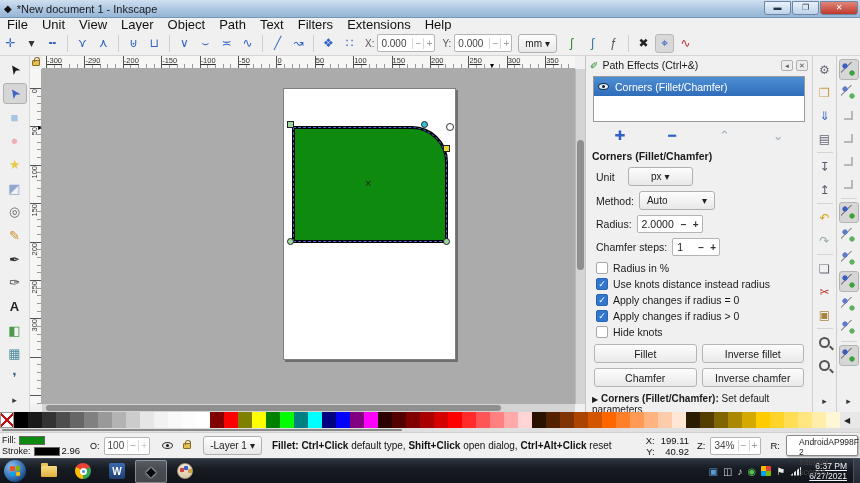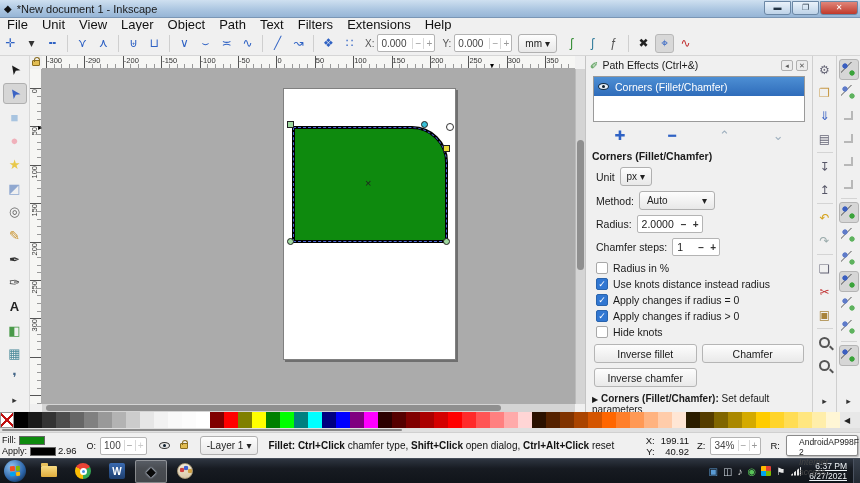--- a/index.html
+++ b/index.html
@@ -31,21 +31,21 @@
   
   #corner{left:30px;top:56px;width:12px;height:13px;background:#f0f0f0;display:flex;align-items:center;justify-content:center;}
   .lockico{width:8px;height:6px;background:#e2bd52;border:1px solid #8a6d20;border-radius:1px;position:relative;}
   .lockico:before{content:"";position:absolute;left:1px;top:-4px;width:4px;height:4px;border:1px solid #8a6d20;border-bottom:none;border-radius:3px 3px 0 0;}
   #hruler{left:42px;top:56px;width:533px;height:13px;background:#f6f6f4;border-bottom:1px solid #aaa;position:absolute;
     background-image:repeating-linear-gradient(90deg,#555 0 1px,transparent 1px 38.4px),repeating-linear-gradient(90deg,#999 0 1px,transparent 1px 7.68px);
     background-size:100% 12px,100% 4px;background-position:4px bottom,4px bottom;background-repeat:no-repeat;}
   #vruler{left:30px;top:69px;width:12px;height:335px;background:#f6f6f4;border-right:1px solid #aaa;position:absolute;
     background-image:repeating-linear-gradient(180deg,#555 0 1px,transparent 1px 38.4px),repeating-linear-gradient(180deg,#999 0 1px,transparent 1px 7.68px);
     background-size:12px 100%,4px 100%;background-position:right 19px,right 19px;background-repeat:no-repeat;}
-  .rlab{position:absolute;font-size:7.5px;color:#333;top:0;}
+  .rlab{position:absolute;font-size:7.5px;color:#333;top:0;text-decoration:underline;}
   .vlab{position:absolute;font-size:7.5px;color:#333;left:0;writing-mode:vertical-rl;transform:rotate(180deg);}
   .hmark{position:absolute;bottom:-1px;font-size:8px;color:#000;line-height:6px;}
   .vmark{position:absolute;right:-1px;font-size:8px;color:#000;}
   #canvas{left:42px;top:69px;width:533px;height:335px;background:#ababab;overflow:hidden;}
   #page{left:241px;top:19px;width:173px;height:272px;background:#fff;border:1px solid #808080;box-shadow:2px 2px 0 rgba(0,0,0,0.35);}
   #shape{left:250px;top:57px;width:156px;height:117px;background:#0e8a0e;border:3px solid #000;border-top-right-radius:36px;}
   #shape .dash{position:absolute;inset:-2px;border:1px dashed rgba(90,120,255,.85);border-top-right-radius:36px;}
   .node{position:absolute;width:7px;height:7px;border:1px solid #222;}
   .nodesq{background:#9fd89f;}
   .nodecirc{border-radius:50%;background:#9fd89f;}
@@ -332,21 +332,21 @@
   </div>
   <div id="lpebtns">
     <span class="blueop">✚</span>
     <span class="blueop">━</span>
     <span class="greyarr">⌃</span>
     <span class="greyarr">⌄</span>
   </div>
   <div id="sectitle">Corners (Fillet/Chamfer)</div>
   <div class="prow">
     <span>Unit</span>
-    <span class="gbtn" style="width:32px;">
+    <span class="gbtn" style="width:65px;margin-left:8px;">
         <span>px</span>
         <span>▾</span>
       </span>
   </div>
   <div class="prow">
     <span>Method:</span>
     <span class="gbtn" style="width:76px;justify-content:space-between;padding:0 7px;">
         <span>Auto</span>
         <span>▾</span>
       </span>
@@ -383,20 +383,21 @@
       <div class="checkrow">
         <span class="cb on">✓</span>
         <span>Apply changes if radius &gt; 0</span>
       </div>
       <div class="checkrow">
         <span class="cb"></span>
         <span>Hide knots</span>
       </div>
     </div>
   <div id="btngrid">
+      <div class="pbtn">Fillet</div>
       <div class="pbtn">Inverse fillet</div>
       <div class="pbtn">Chamfer</div>
       <div class="pbtn">Inverse chamfer</div>
     </div>
   <div id="panelfoot">
     <span style="font-size:8px;">▶</span>
     <b>Corners (Fillet/Chamfer):</b><span> Set default parameters</span>
   </div>
 </div>
 
@@ -538,21 +539,21 @@
     <div class="thumb"></div>
   </div>
 
 <div class="abs" id="statusbar">
   <div id="fsblock">
     <div class="fsrow">
         <span>Fill:</span>
         <span class="fsw" id="fillswatch" style="background: rgb(14, 138, 14);"></span>
       </div>
     <div class="fsrow">
-        <span>Apply:</span>
+        <span>Stroke:</span>
         <span class="fsw" id="strokeswatch" style="background: rgb(0, 0, 0);"></span>
       </div>
   </div>
   <span id="strokew">2.96</span>
   <div id="opblock">
     <span>O:</span>
     <span class="spin">
         <span class="val" style="min-width:22px;">100</span>
         <span class="sb">−</span>
         <span class="sb" style="color:#ccc;">+</span>
@@ -561,21 +562,21 @@
   <span class="statico">
       <span class="eye" style="border-color:#333;background:#e8e8e8;"></span>
     </span>
   <span class="statico">
       <span class="lockico"></span>
     </span>
   <span class="gbtn" id="layerbtn">
       <span>-Layer 1</span>
       <span>▾</span>
     </span>
-  <div id="statusmsg"><b>Fillet:</b><span> </span><b>Ctrl+Click</b><span> chamfer type, </span><b>Shift+Click</b><span> open dialog, </span><b>Ctrl+Alt+Click</b><span> reset</span></div>
+  <div id="statusmsg"><b>Fillet:</b><span> </span><b>Ctrl+Click</b><span> default type, </span><b>Shift+Click</b><span> open dialog, </span><b>Ctrl+Alt+Click</b><span> reset</span></div>
   <div id="xyblock">
     <span>X:</span>
       <span>199.11</span>
     <span>Y:</span>
       <span>40.92</span>
   </div>
   <div id="zblock">
     <span>Z:</span>
     <span class="spin">
         <span class="val" style="min-width:26px;text-align:center;">34%</span>

